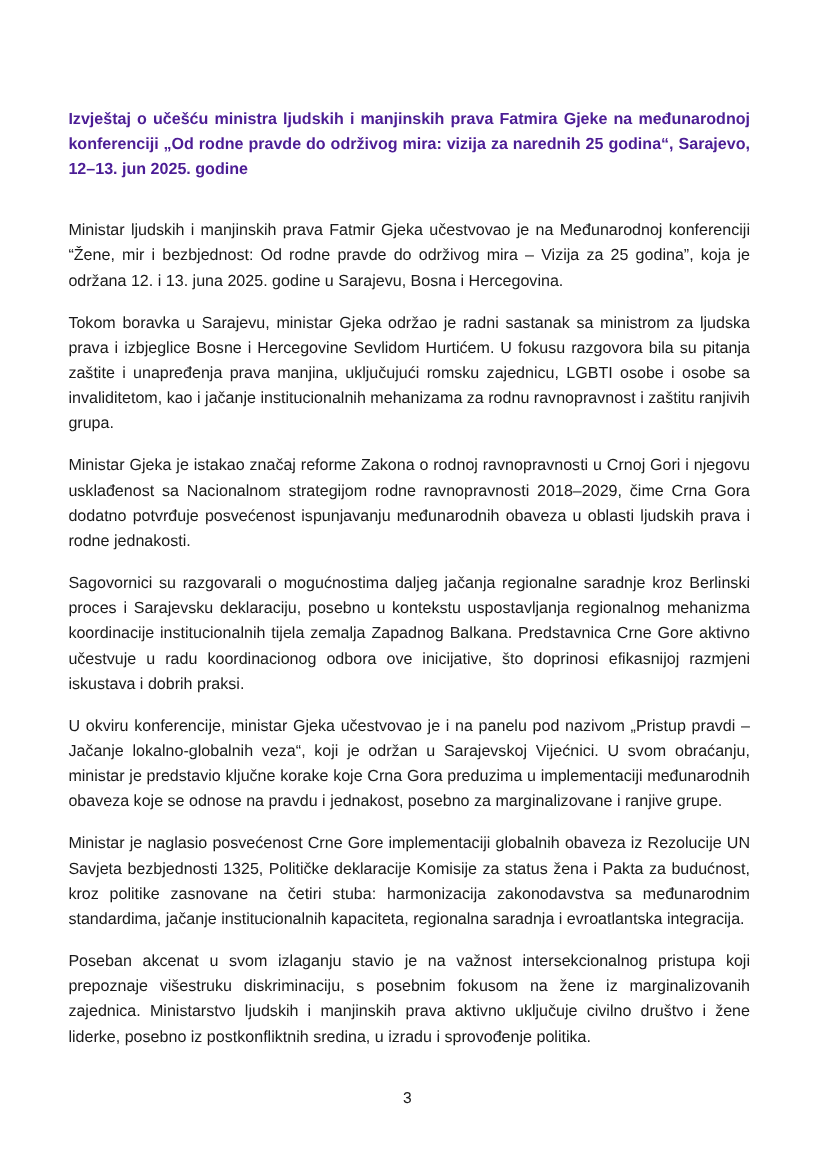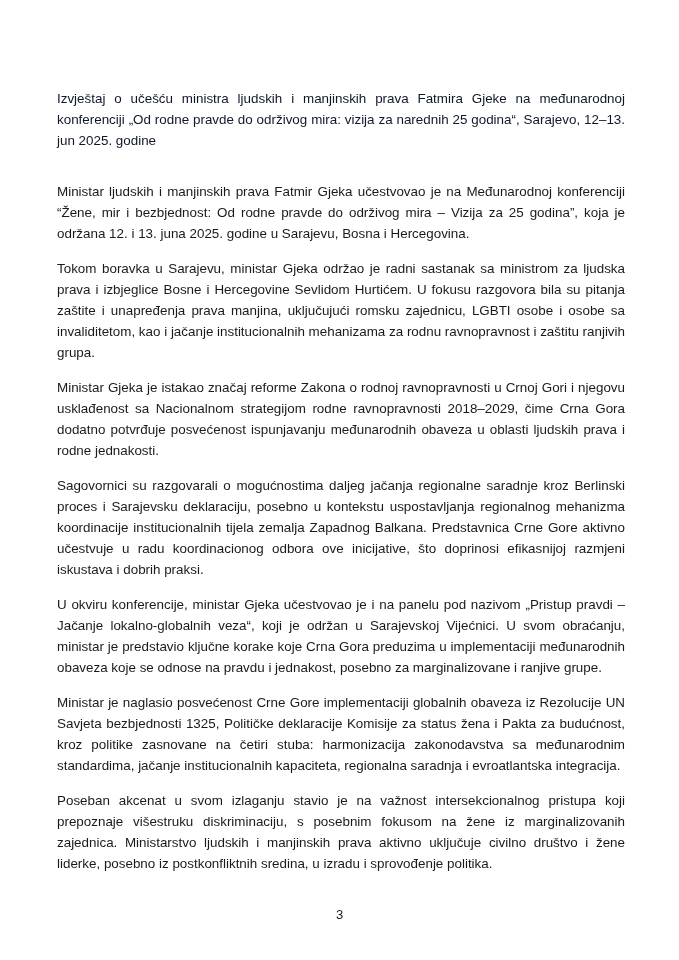--- a/index.html
+++ b/index.html
@@ -13,26 +13,26 @@
   .page {
     position: relative;
     width: 679px;
     height: 960px;
     background: #ffffff;
     padding: 88px 54px 0 57px;
     overflow: hidden;
   }
   .doc-title {
     font-size: 13.4px;
-    font-weight: normal;
+    font-weight: bold;
     line-height: 21px;
     text-align: justify;
     text-justify: inter-word;
     margin-bottom: 30px;
-    color: #0f172a;
+    color: #4c1d95;
   }
   .para {
     font-size: 13.4px;
     font-weight: normal;
     line-height: 21px;
     text-align: justify;
     text-justify: inter-word;
     margin-bottom: 14px;
     color: #1a1a1a;
   }

